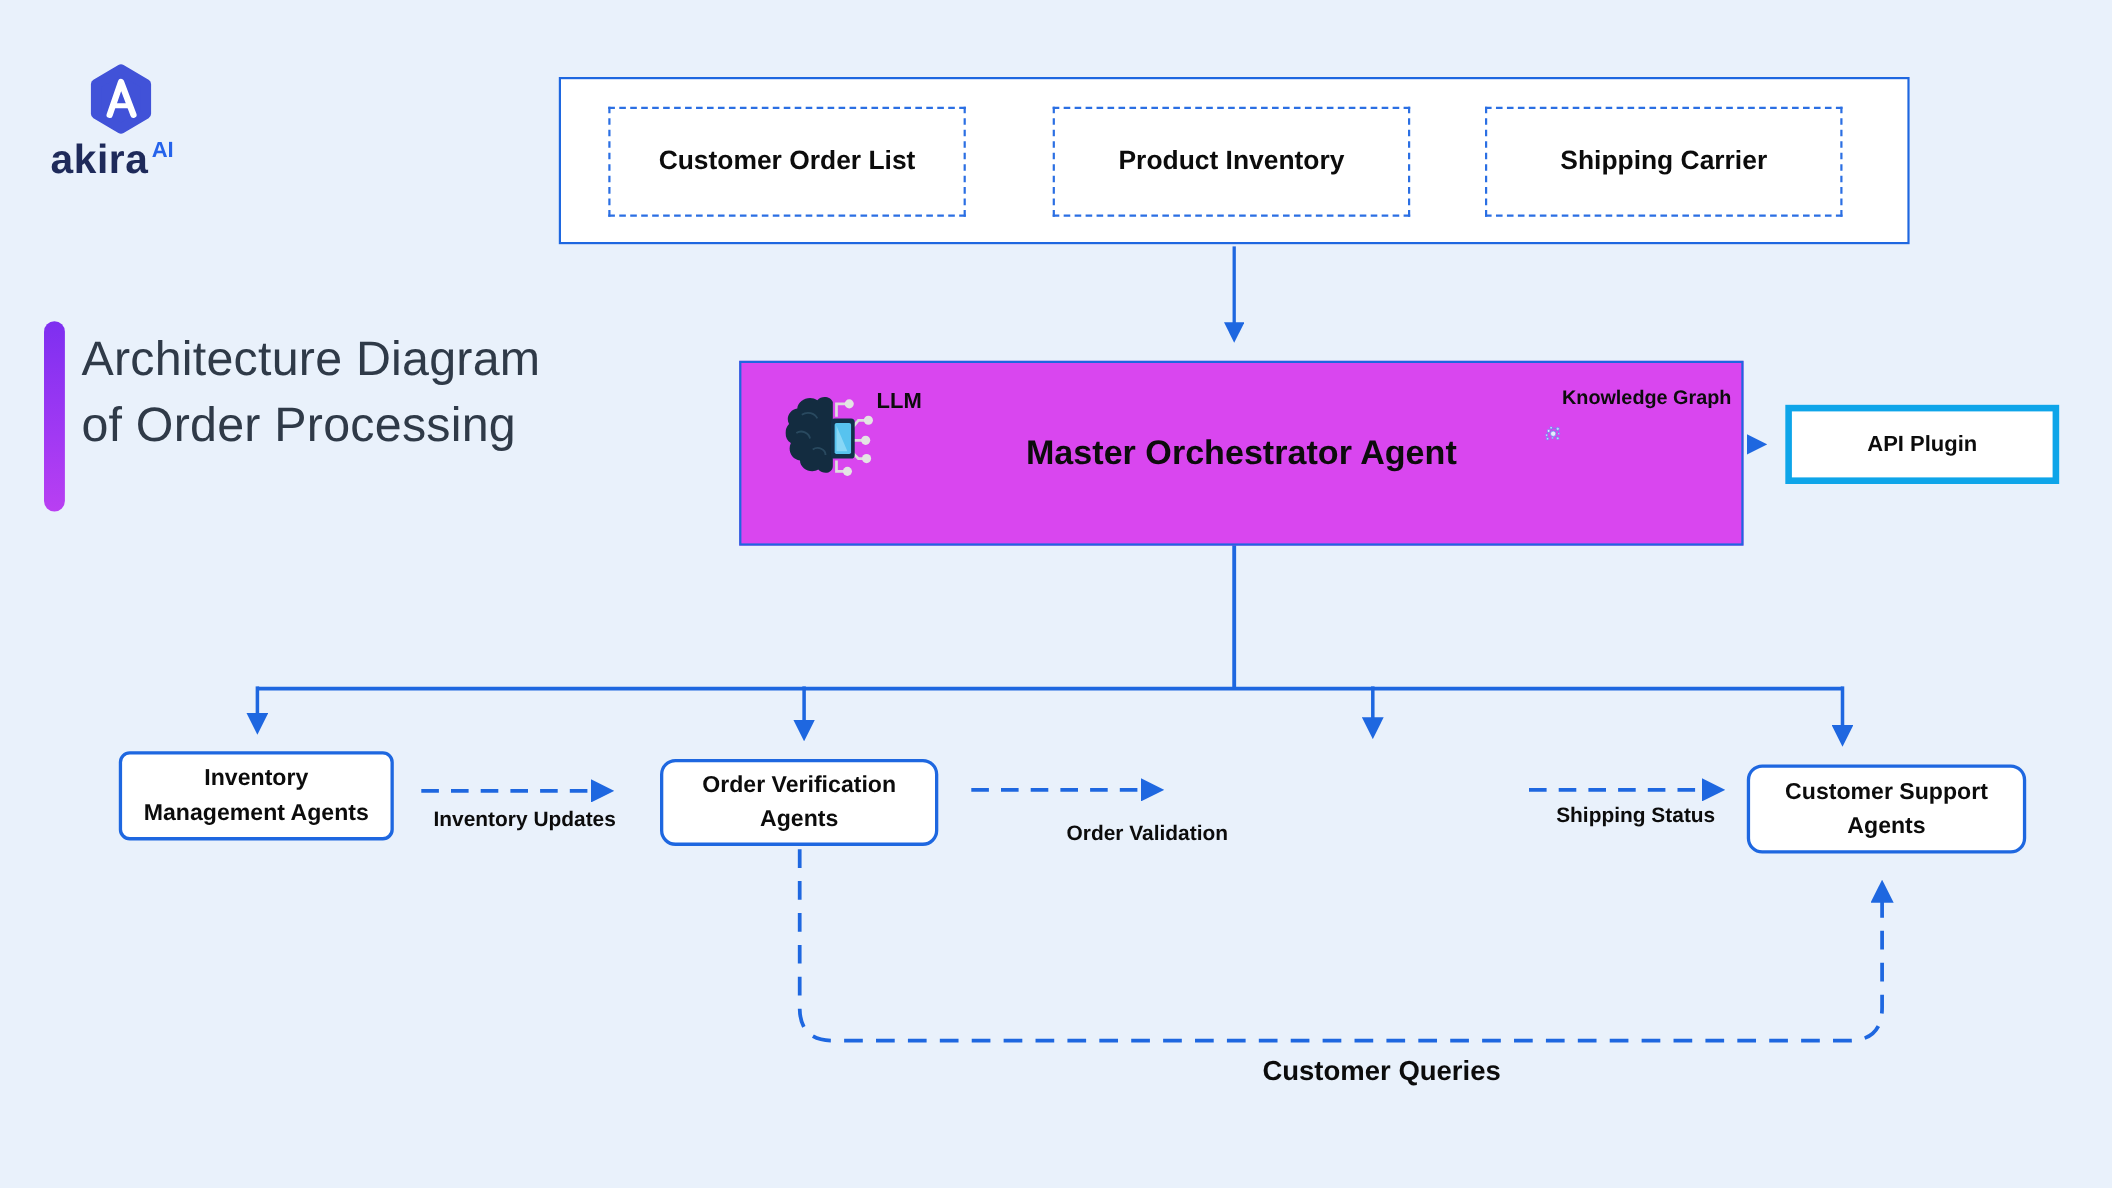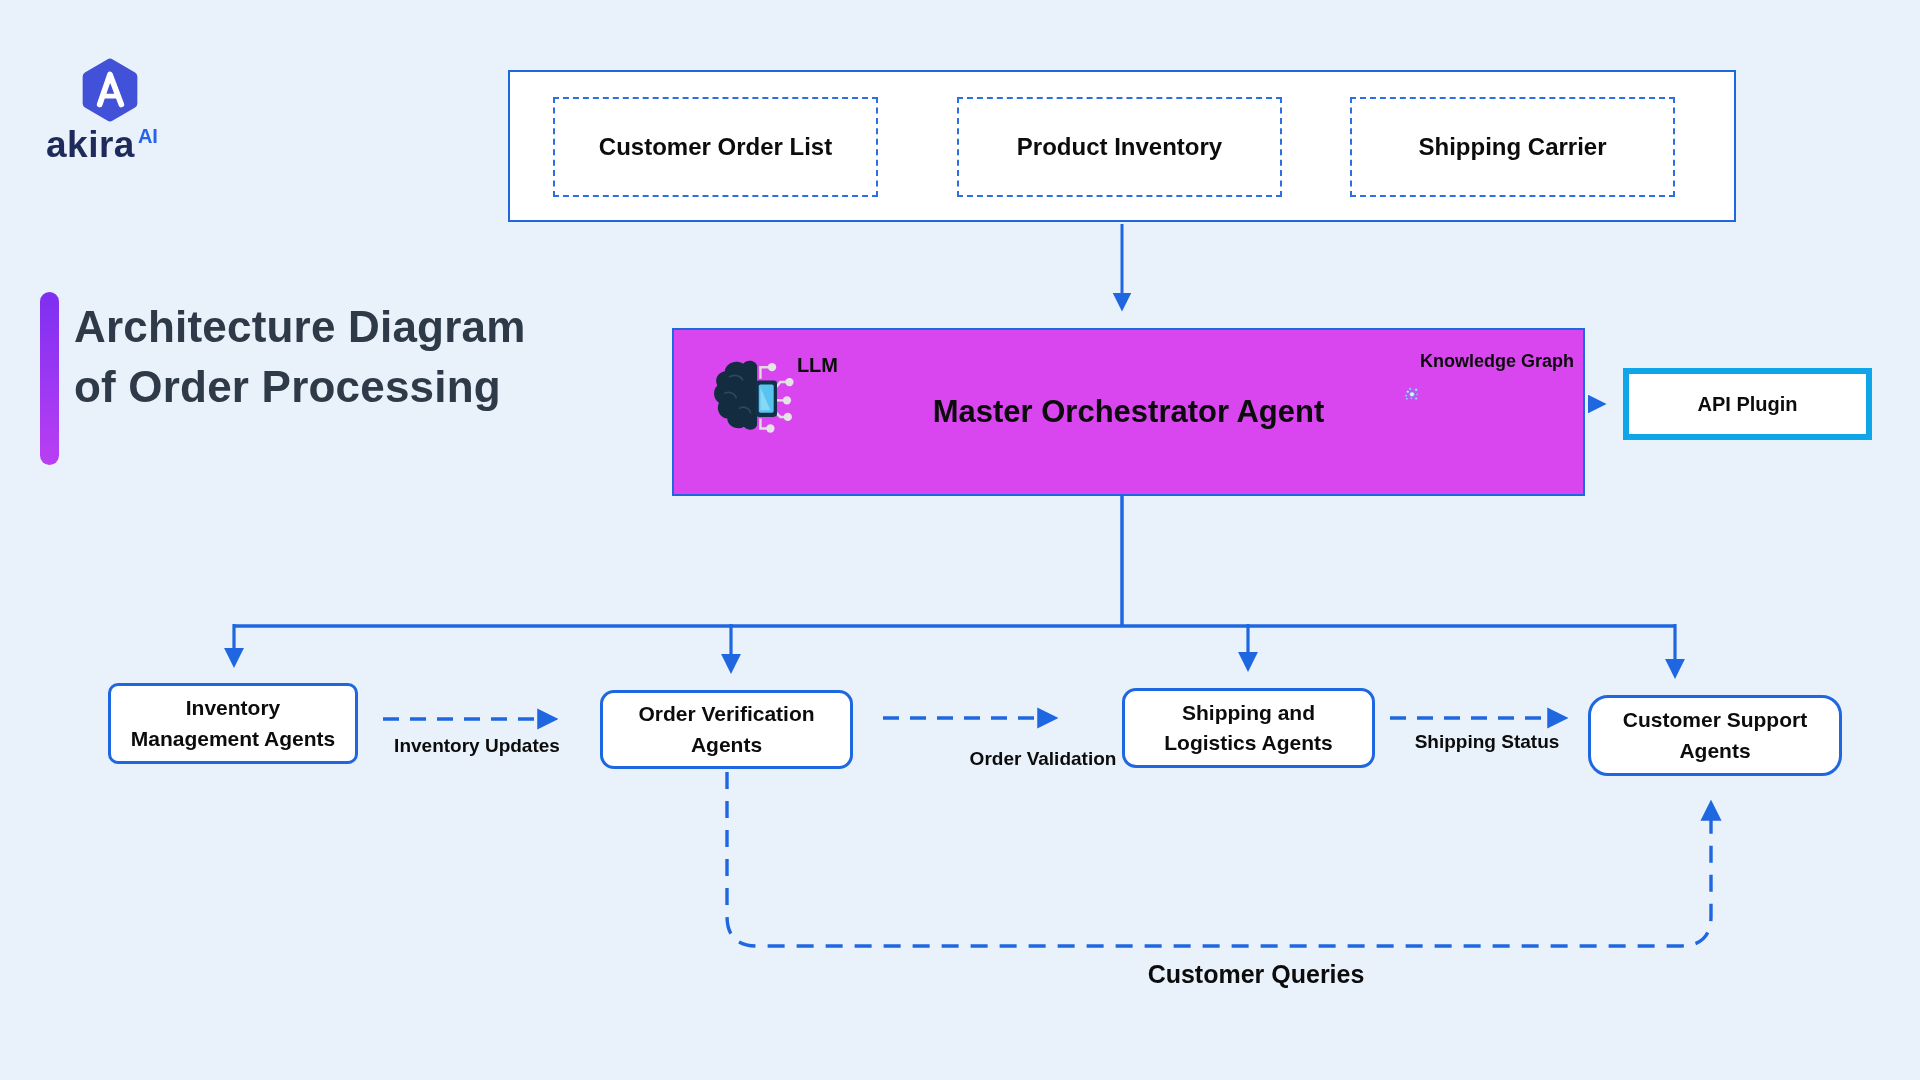--- a/index.html
+++ b/index.html
@@ -18,21 +18,21 @@
   .brandline{font-weight:700;font-size:37px;color:#1e2a5a;letter-spacing:0.5px;margin-top:2px;}
   .brandline sup{font-size:20px;color:#2563eb;font-weight:700;letter-spacing:0;vertical-align:14px;margin-left:3px;}
 
   
   .titlebar{
     position:absolute;left:40px;top:292px;width:19px;height:173px;border-radius:10px;
     background:linear-gradient(180deg,#7e2ff0 0%,#a139f3 60%,#b93ff2 100%);
   }
   .page-title{
     position:absolute;left:74px;top:297px;margin:0;
-    font-size:44px;font-weight:700;color:#2f3a48;line-height:60px;letter-spacing:0.2px;
+    font-size:44px;font-weight:400;color:#2f3a48;line-height:60px;letter-spacing:0.2px;
   }
 
   
   .panel{position:absolute;background:#fff;border:2px solid #1e67e0;box-sizing:border-box;}
   .dashedbox{
     position:absolute;background:#fff;border:2px dashed #2b6fe3;box-sizing:border-box;
     display:flex;align-items:center;justify-content:center;
     font-size:24px;font-weight:700;color:#0c0c0c;
   }
   .agentbox{
@@ -181,24 +181,21 @@
   <div class="apibox">
     <span>API Plugin</span>
   </div>
 
   <div class="agentbox" style="left:108px;top:683px;width:250px;height:81px;border-radius:10px;">
     <span>Inventory Management Agents</span>
   </div>
   <div class="agentbox" style="left:600px;top:690px;width:253px;height:79px;">
     <span>Order Verification Agents</span>
   </div>
-  <div class="agentbox" style="left:1122px;top:688px;width:253px;height:80px;">
-    <span>Shipping and Logistics Agents</span>
-  </div>
-  <div class="agentbox" style="left:1588px;top:695px;width:254px;height:81px;border-radius:20px;">
+  <div class="agentbox" style="left:1588px;top:695px;width:254px;height:81px;">
     <span>Customer Support Agents</span>
   </div>
 
   <div class="flowlabel" style="left:477px;top:735px;">Inventory Updates</div>
   <div class="flowlabel" style="left:996px;top:748px;margin-left:47px;">Order Validation</div>
   <div class="flowlabel" style="left:1487px;top:731px;">Shipping Status</div>
   <div class="queries-label" style="left:1256px;top:960px;">Customer Queries</div>
 
 </div>
 

